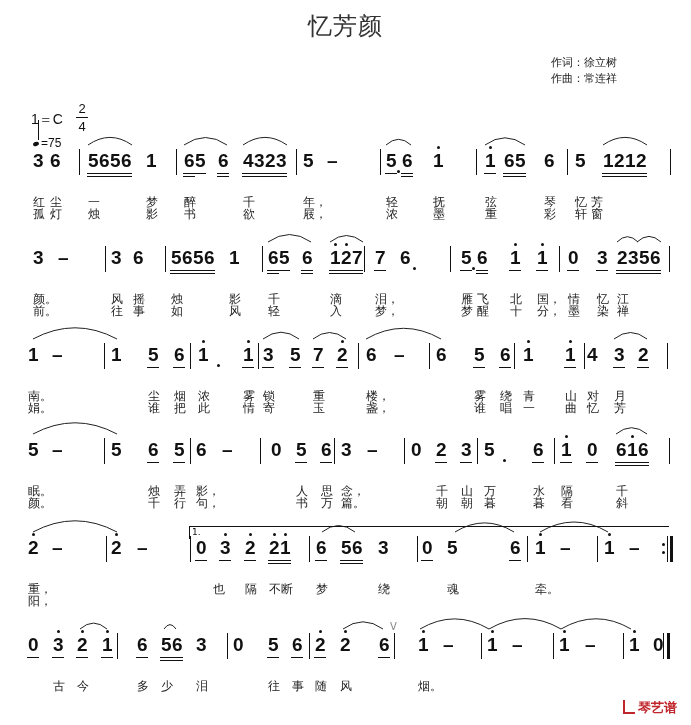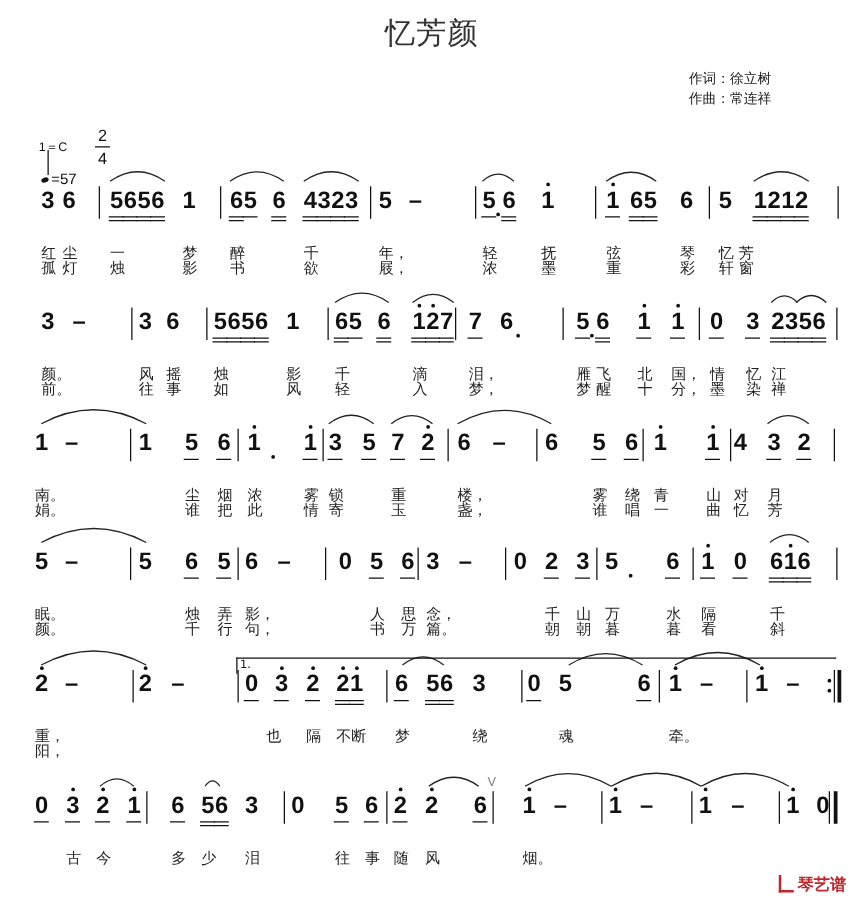--- a/index.html
+++ b/index.html
@@ -1,21 +1,21 @@
 <!DOCTYPE html>
 <html><head>
 <meta charset="utf-8">
 <style>
   html, body { margin:0; padding:0; background:#ffffff; }
   body { width:691px; height:725px; position:relative; overflow:hidden;
          font-family:"DejaVu Sans", sans-serif; color:#111; }
   .title { position:absolute; left:0; width:691px; top:10px; text-align:center;
            font-family:"DejaVu Serif", serif; font-size:24px; color:#333; letter-spacing:1px; }
   .credit { position:absolute; left:551px; font-size:11px; color:#222; }
-  .key { position:absolute; left:31px; top:111px; font-size:10px; font-family:"Liberation Sans", sans-serif; }
+  .key { position:absolute; left:31px; top:111px; font-size:14px; font-family:"Liberation Sans", sans-serif; }
   .ts { position:absolute; left:76px; top:100px; font-size:13px; text-align:center; width:12px; line-height:17px; font-family:"Liberation Sans", sans-serif; }
   .tempo { position:absolute; left:33px; top:136px; font-size:12px; font-family:"Liberation Sans", sans-serif; }
   .tempo .note-head { display:inline-block; width:6px; height:4px; background:#111; border-radius:50%; transform:rotate(-20deg); margin-right:2px; vertical-align:middle; }
   .n { position:absolute; font-family:"Liberation Sans", sans-serif; font-weight:bold; font-size:19px; line-height:20px; }
   .hi { position:absolute; width:3px; height:3px; border-radius:50%; background:#111; }
   .bar { position:absolute; width:1px; background:#111; }
   .u1 { position:absolute; height:1px; background:#111; }
   .lyr { position:absolute; font-size:12px; line-height:13px; color:#222; }
   svg.arcs { position:absolute; left:0; top:0; width:691px; height:725px; pointer-events:none; }
   .volta { position:absolute; border-top:1px solid #111; border-left:1px solid #111; border-right:1px solid #111; height:12px; }
@@ -30,21 +30,21 @@
 <div class="credit" style="top:55px">作词：徐立树</div>
 <div class="credit" style="top:71px">作曲：常连祥</div>
 
 <div class="key">1＝C</div>
 <div class="ts">
   <div>2</div>
   <div style="border-top:1px solid #111;width:12px;"></div>
   <div>4</div>
 </div>
 <div class="tempo">
-  <span class="note-head"></span><span>=57</span>
+  <span class="note-head"></span><span>=75</span>
 </div>
 <div style="position:absolute;left:38px;top:120px;width:1px;height:20px;background:#111;"></div>
 
 <div id="score">
     <svg class="arcs">
       <path d="M88 145 Q110 129.8 132 145" stroke="#222" fill="none" stroke-width="1"></path>
       <path d="M184 145 Q205.5 130 227 145" stroke="#222" fill="none" stroke-width="1"></path>
       <path d="M243 145 Q265 129.8 287 145" stroke="#222" fill="none" stroke-width="1"></path>
       <path d="M386 145 Q398.5 133.6 411 145" stroke="#222" fill="none" stroke-width="1"></path>
       <path d="M485 145 Q505 130.6 525 145" stroke="#222" fill="none" stroke-width="1"></path>

